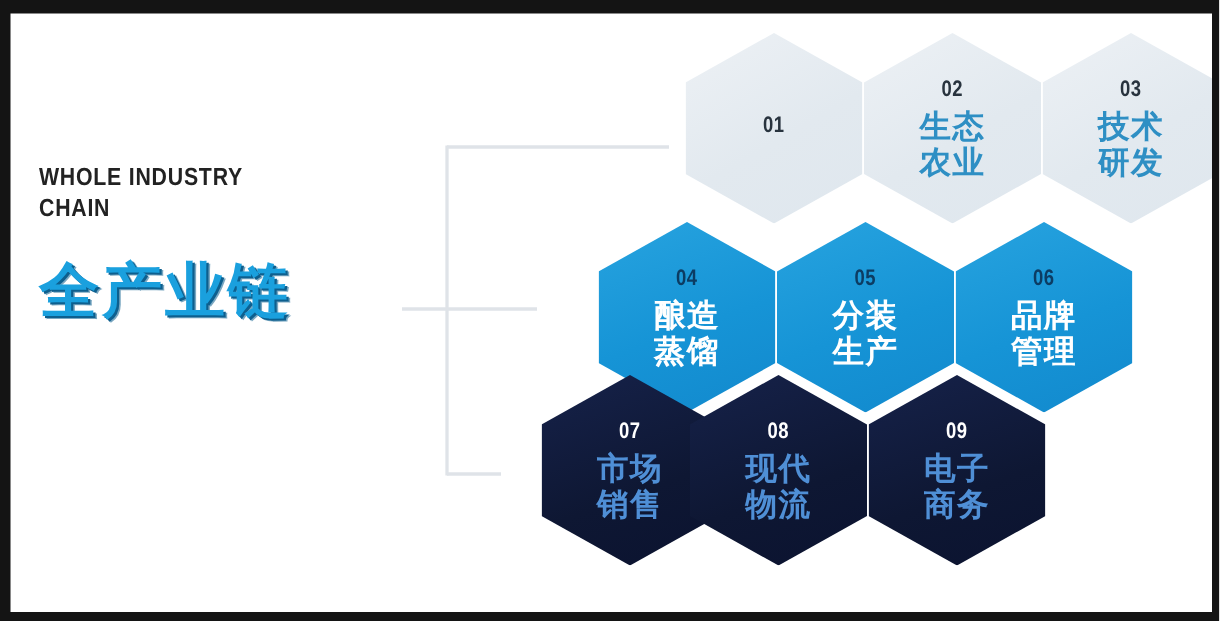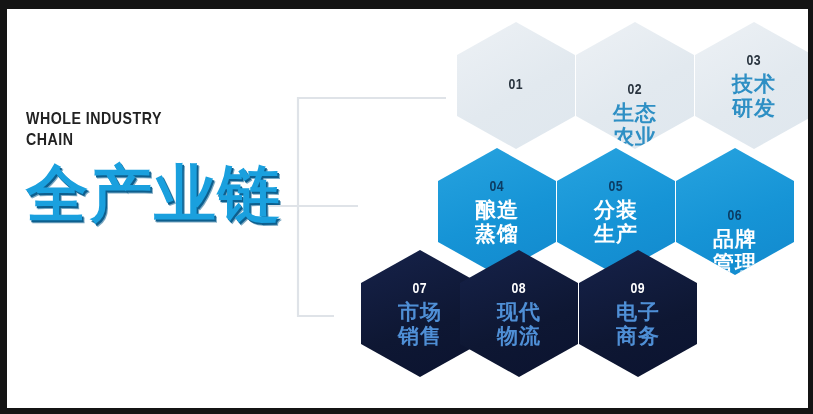--- a/index.html
+++ b/index.html
@@ -49,21 +49,21 @@
     letter-spacing: 0.6px;
     font-weight: 700;
     color: #222222;
     transform: scaleX(0.86);
     transform-origin: left center;
     white-space: pre;
   }
   #main-title {
     margin-top: 14px;
     font-family: "DejaVu Sans", "Liberation Sans", sans-serif;
-    font-size: 62px;
+    font-size: 40px;
     line-height: 60px;
     font-weight: 700;
     color: #1aa0de;
     letter-spacing: 2px;
     white-space: nowrap;
     text-shadow:
        1.5px 1.5px 0 #0d5f8e,
        2.5px 2.5px 0 rgba(13,95,142,0.55);
   }
 
@@ -130,21 +130,21 @@
   .row-blue .label{ color: #ffffff; }
 
   
   .row-dark {
     background: linear-gradient(160deg, #16224a 0%, #0e1733 60%, #0b1330 100%);
   }
   .row-dark .num  { color: #ffffff; }
   .row-dark .label{ color: #4f8fd6; }
 
   .row-light { z-index: 11; }
-  .row-blue  { z-index: 13; margin-left: 39px; }
+  .row-blue  { z-index: 13; }
   .row-dark  { z-index: 15; }
 </style>
 </head>
 <body>
 
 <div id="slide">
 
   <div id="title-block">
     <div class="eyebrow">WHOLE INDUSTRY</div>
     <div class="eyebrow">CHAIN</div>
@@ -157,21 +157,21 @@
       <line x1="36" y1="10" x2="184" y2="10"></line>
       <line x1="6" y1="118" x2="96" y2="118"></line>
       <line x1="36" y1="228" x2="72" y2="228"></line>
     </g>
   </svg>
 
   <div id="hex-grid">
       <div class="hex row-light" style="left: 457px; top: 22px;">
         <div class="num">01</div>
       </div>
-      <div class="hex row-light" style="left: 576px; top: 22px; justify-content: flex-end;">
+      <div class="hex row-light" style="left: 576px; top: 22px;">
         <div class="num">02</div>
         <div class="label">
           <div>生态</div>
           <div>农业</div>
         </div>
       </div>
       <div class="hex row-light" style="left: 695px; top: 22px;">
         <div class="num">03</div>
         <div class="label">
           <div>技术</div>
@@ -185,21 +185,21 @@
           <div>蒸馏</div>
         </div>
       </div>
       <div class="hex row-blue" style="left: 518px; top: 148px;">
         <div class="num">05</div>
         <div class="label">
           <div>分装</div>
           <div>生产</div>
         </div>
       </div>
-      <div class="hex row-blue" style="left: 637px; top: 148px; justify-content: flex-end;">
+      <div class="hex row-blue" style="left: 637px; top: 148px;">
         <div class="num">06</div>
         <div class="label">
           <div>品牌</div>
           <div>管理</div>
         </div>
       </div>
       <div class="hex row-dark" style="left: 361px; top: 250px;">
         <div class="num">07</div>
         <div class="label">
           <div>市场</div>

